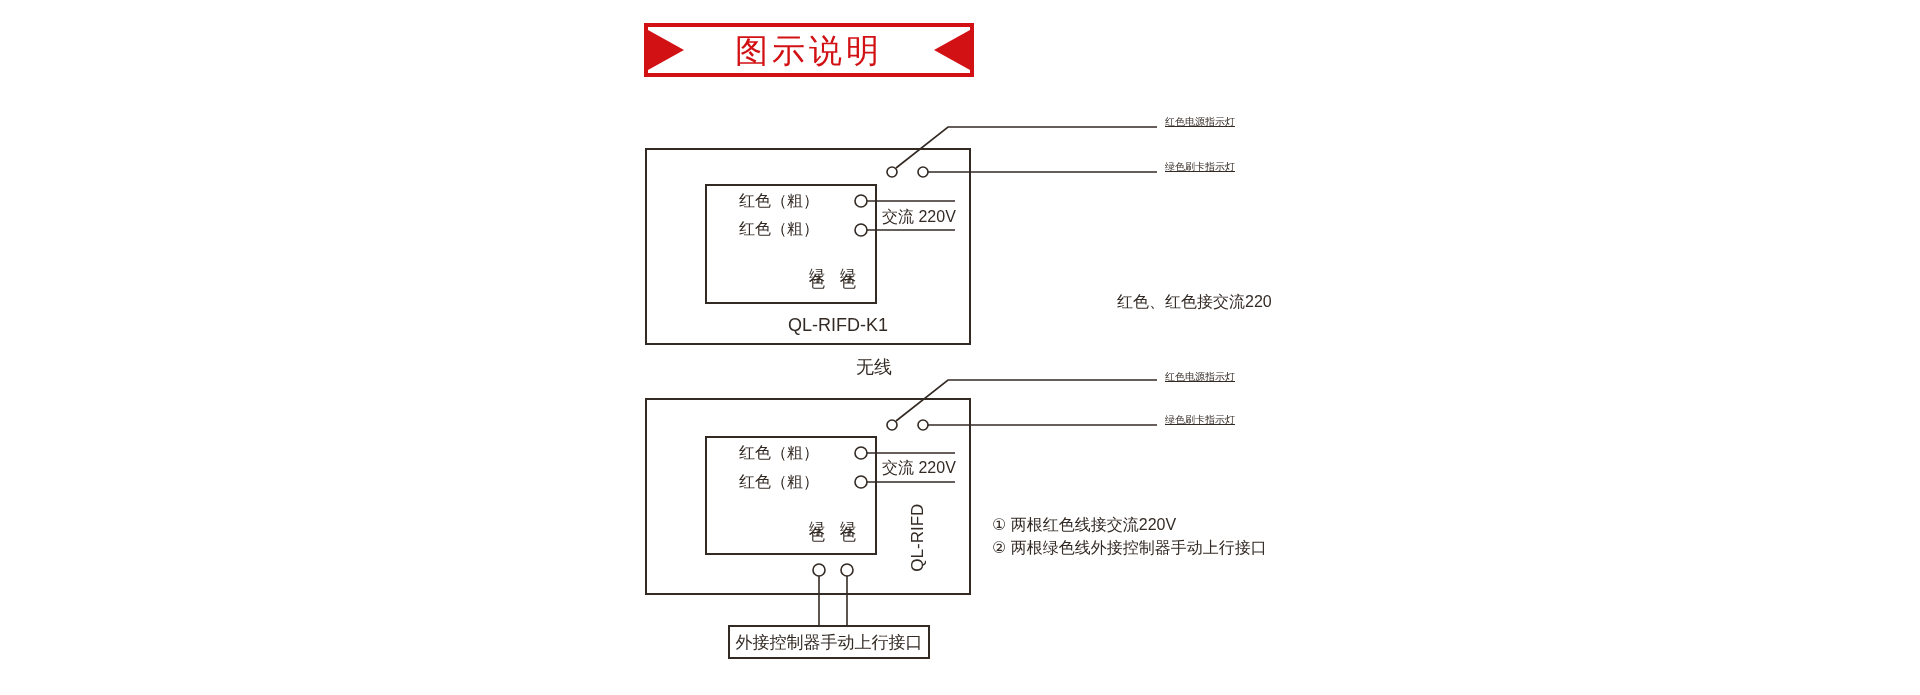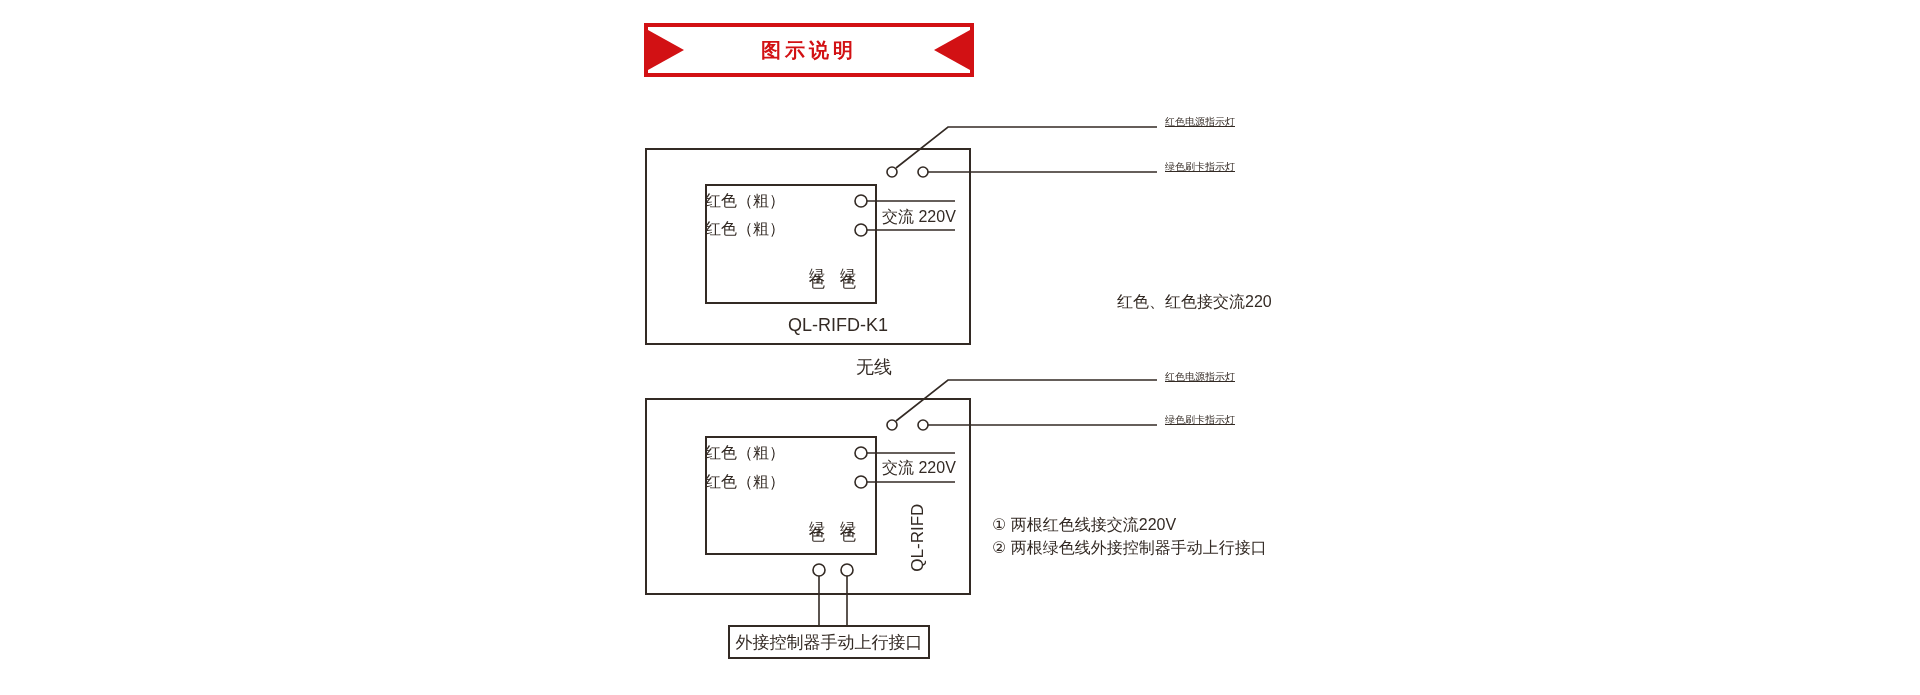--- a/index.html
+++ b/index.html
@@ -12,28 +12,28 @@
 
   
   .banner{
     position:absolute;left:644px;top:23px;width:330px;height:54px;
     box-sizing:border-box;border:4px solid var(--red);
     display:flex;align-items:center;justify-content:center;background:#fff;
   }
   .banner .tri{position:absolute;top:50%;transform:translateY(-50%);width:0;height:0;}
   .banner .tri-left{left:0;border-top:20px solid transparent;border-bottom:20px solid transparent;border-left:36px solid var(--red);}
   .banner .tri-right{right:0;border-top:20px solid transparent;border-bottom:20px solid transparent;border-right:36px solid var(--red);}
-  .banner .banner-title{color:var(--red);font-size:20px;font-weight:bold;letter-spacing:4px;line-height:1;}
+  .banner .banner-title{color:var(--red);font-size:33px;font-weight:normal;letter-spacing:4px;line-height:1;}
 
   
   .box{position:absolute;box-sizing:border-box;border:2px solid var(--ink);background:transparent;}
 
   
   .t{position:absolute;white-space:nowrap;line-height:1.25;}
-  .t-right{text-align:left;}
+  .t-right{text-align:center;}
   .t-center{text-align:center;}
   .f15{font-size:10px;text-decoration:underline;}
   .f16{font-size:16px;}
   .f17{font-size:17px;}
   .f18{font-size:18px;}
   .vert{writing-mode:vertical-rl;text-orientation:upright;letter-spacing:6px;line-height:1;}
   .rot{transform:rotate(-90deg);transform-origin:center center;}
 
   svg.wires{position:absolute;left:0;top:0;pointer-events:none;}
   svg.wires *{vector-effect:non-scaling-stroke;}

